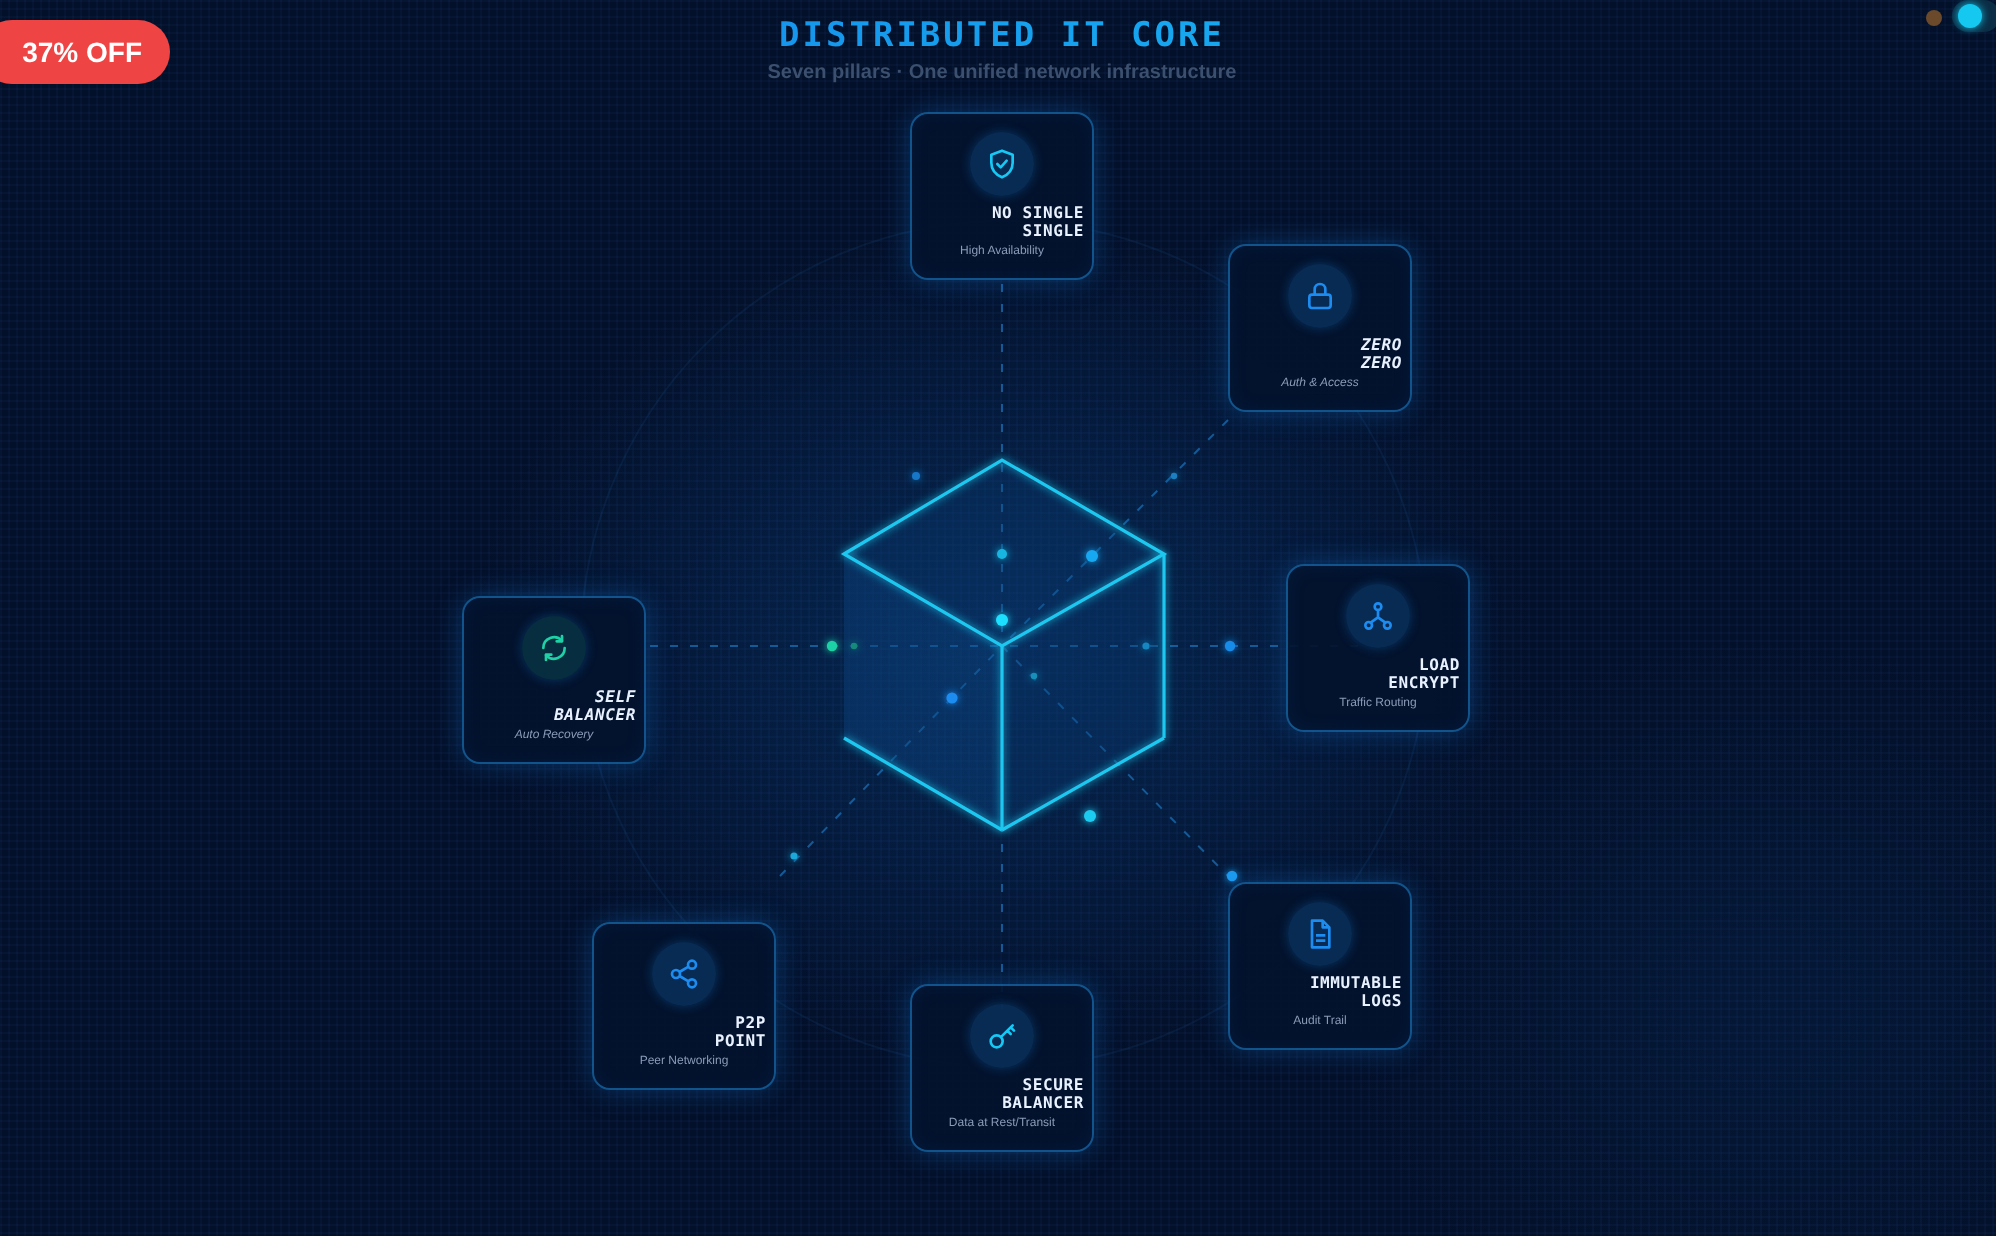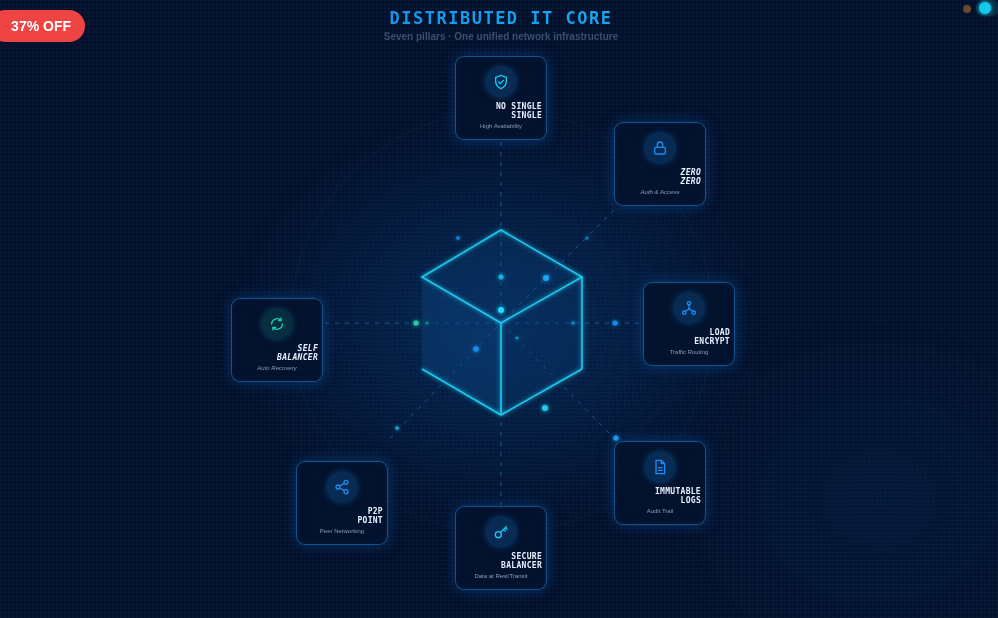--- a/index.html
+++ b/index.html
@@ -189,21 +189,21 @@
         <path d="M9 13h7M9 17h7"></path>
       </svg>
   </div>
   <div class="nm">
       <div>IMMUTABLE</div>
       <div>LOGS</div>
     </div>
   <div class="sb">Audit Trail</div>
 </div>
 
-<div class="card" style="left:455px; top:506px;">
+<div class="card" style="left:455px; top:492px;">
   <div class="ic">
     <svg width="16" height="16" viewBox="0 0 24 24" fill="none" stroke="#17c8f5" stroke-width="2" stroke-linecap="round">
         <circle cx="8" cy="16" r="4.5"></circle>
         <path d="M11.5 12.5L20 4M16 8l2.5 2.5M18.5 5.5L21 8"></path>
       </svg>
   </div>
   <div class="nm">
       <div>SECURE</div>
       <div>BALANCER</div>
     </div>

